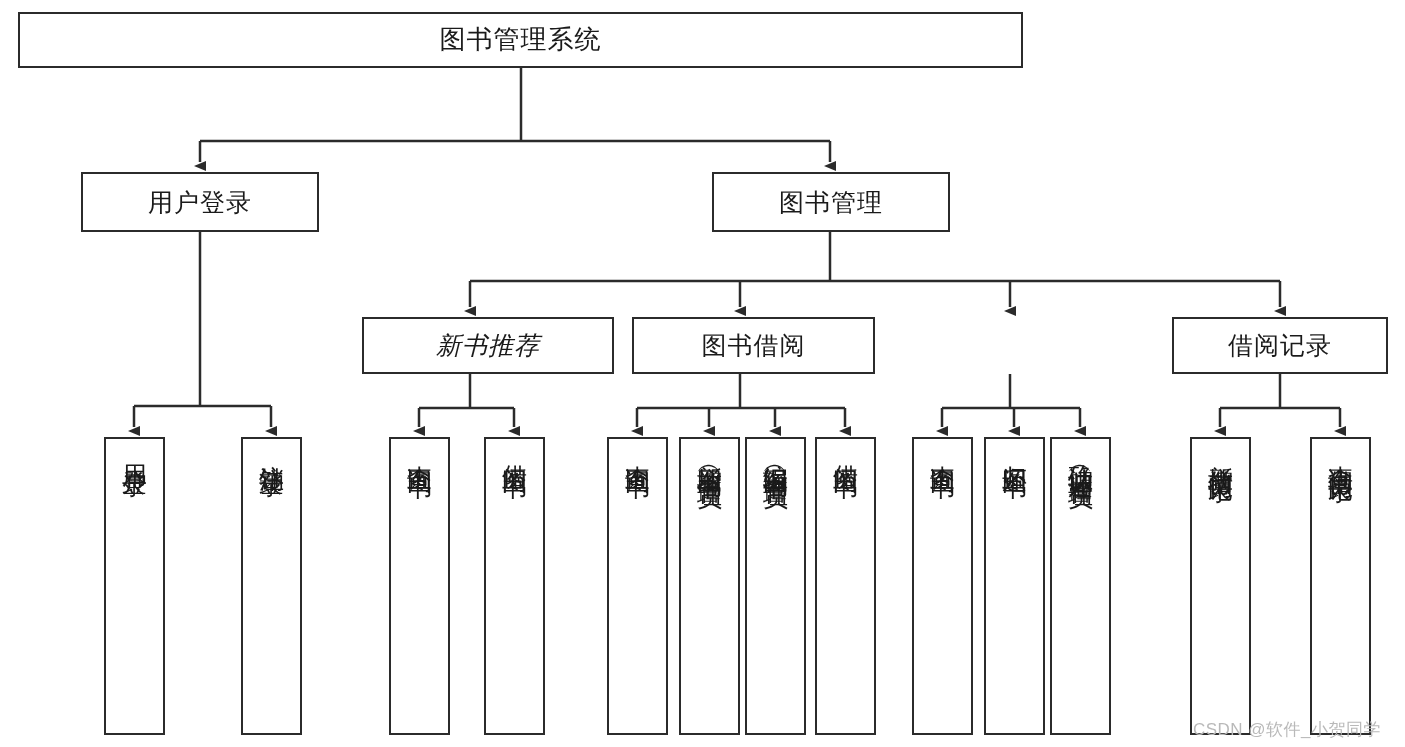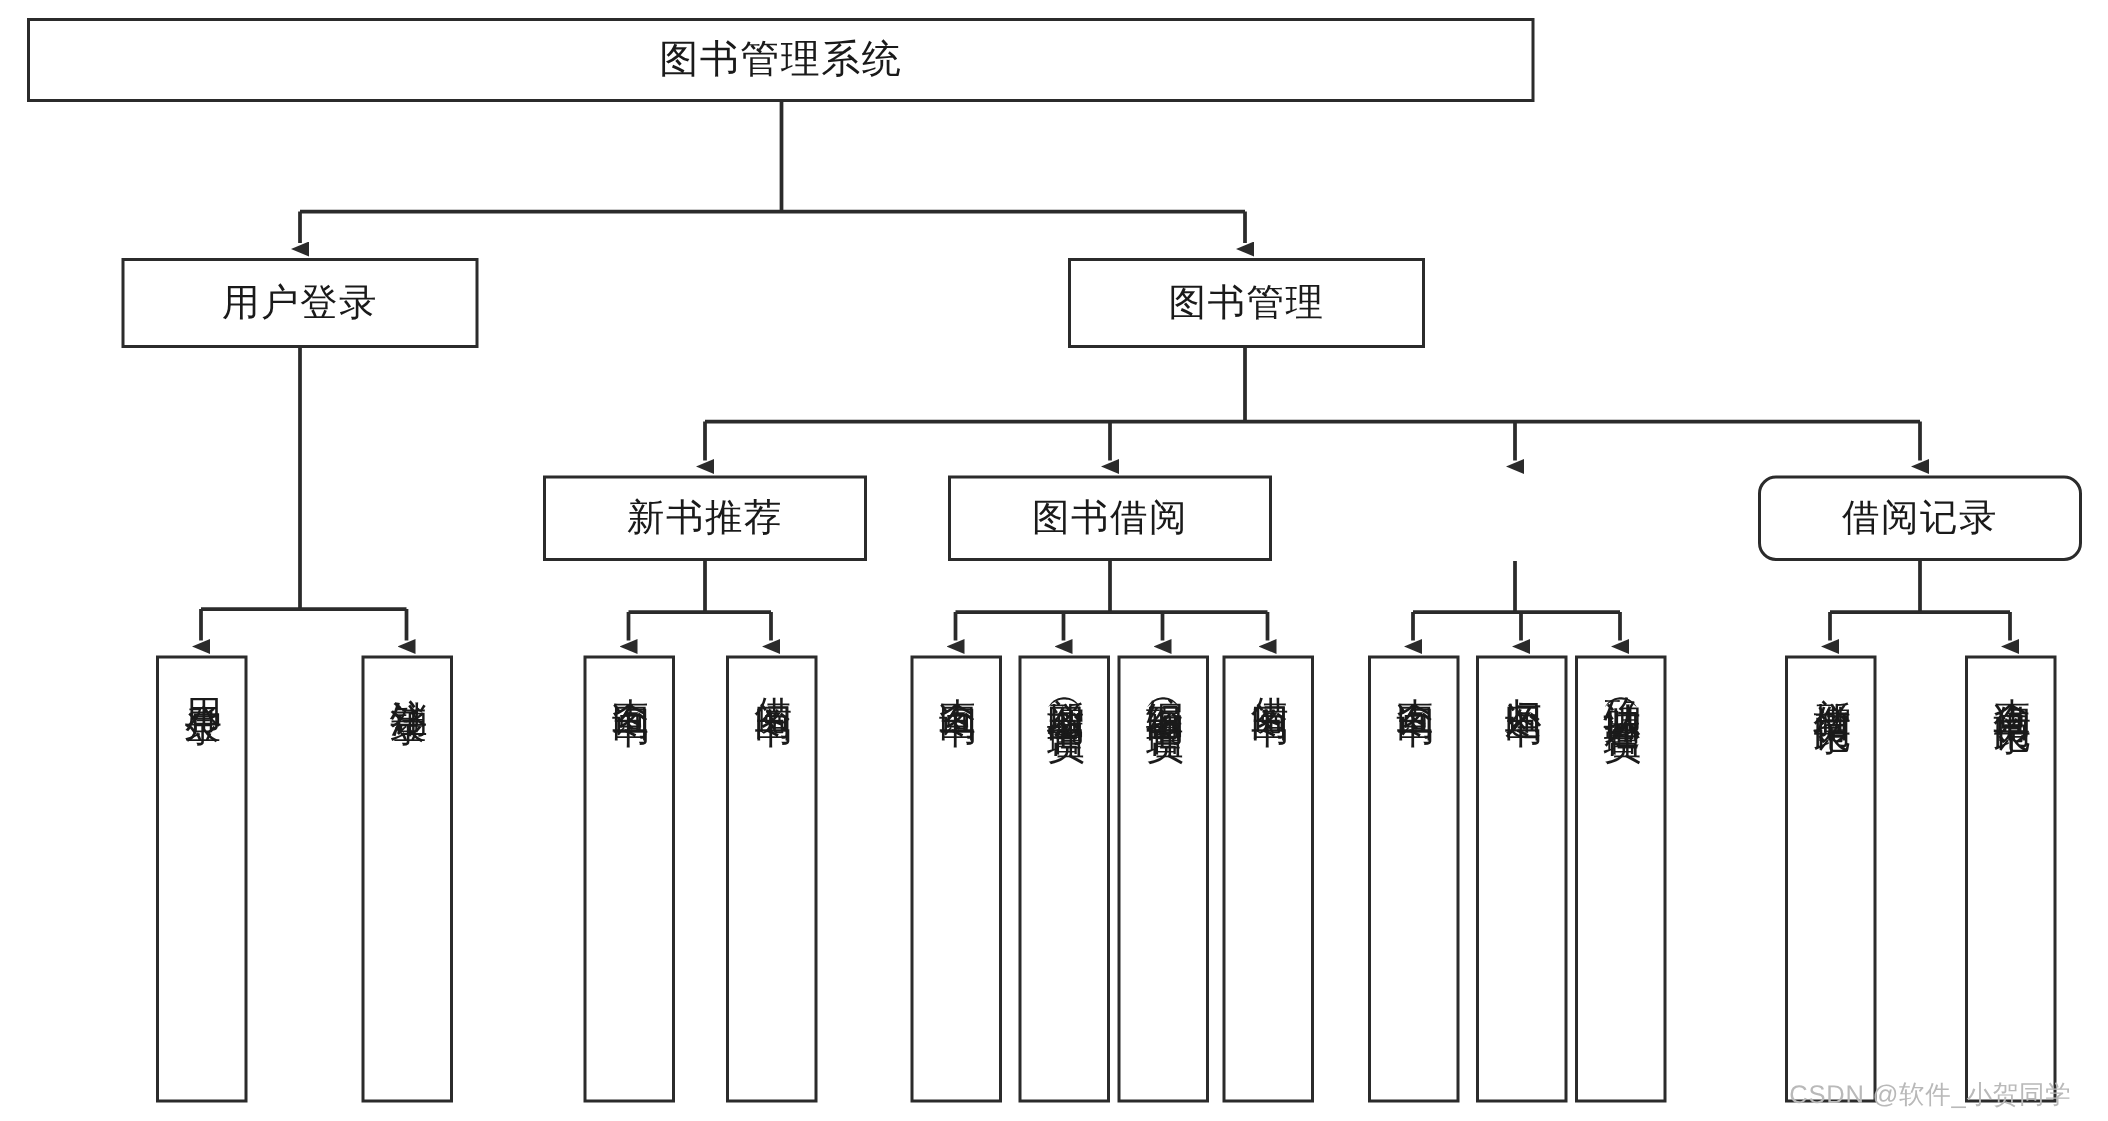--- a/index.html
+++ b/index.html
@@ -129,30 +129,30 @@
   </div>
 
   <div class="node" style="left:81px; top:172px; width:238px; height:60px;">
     <span class="node-label">用户登录</span>
   </div>
 
   <div class="node" style="left:712px; top:172px; width:238px; height:60px;">
     <span class="node-label">图书管理</span>
   </div>
 
-  <div class="node" style="left:362px; top:317px; width:216px; height:57px;">
+  <div class="node" style="left:362px; top:317px; width:252px; height:57px;font-style:italic;">
     <span class="node-label">新书推荐</span>
   </div>
 
-  <div class="node" style="left:632px; top:317px; width:216px; height:57px;">
+  <div class="node" style="left:632px; top:317px; width:243px; height:57px;">
     <span class="node-label">图书借阅</span>
   </div>
 
 
-  <div class="node" style="left:1172px; top:317px; width:216px; height:57px;border-radius:12px;">
+  <div class="node" style="left:1172px; top:317px; width:216px; height:57px;">
     <span class="node-label">借阅记录</span>
   </div>
 
   <div class="node leaf" style="left:104px; top:437px; width:61px; height:298px;">
     <span class="node-label">用户登录</span>
   </div>
 
   <div class="node leaf" style="left:241px; top:437px; width:61px; height:298px;">
     <span class="node-label">注销登录</span>
   </div>

